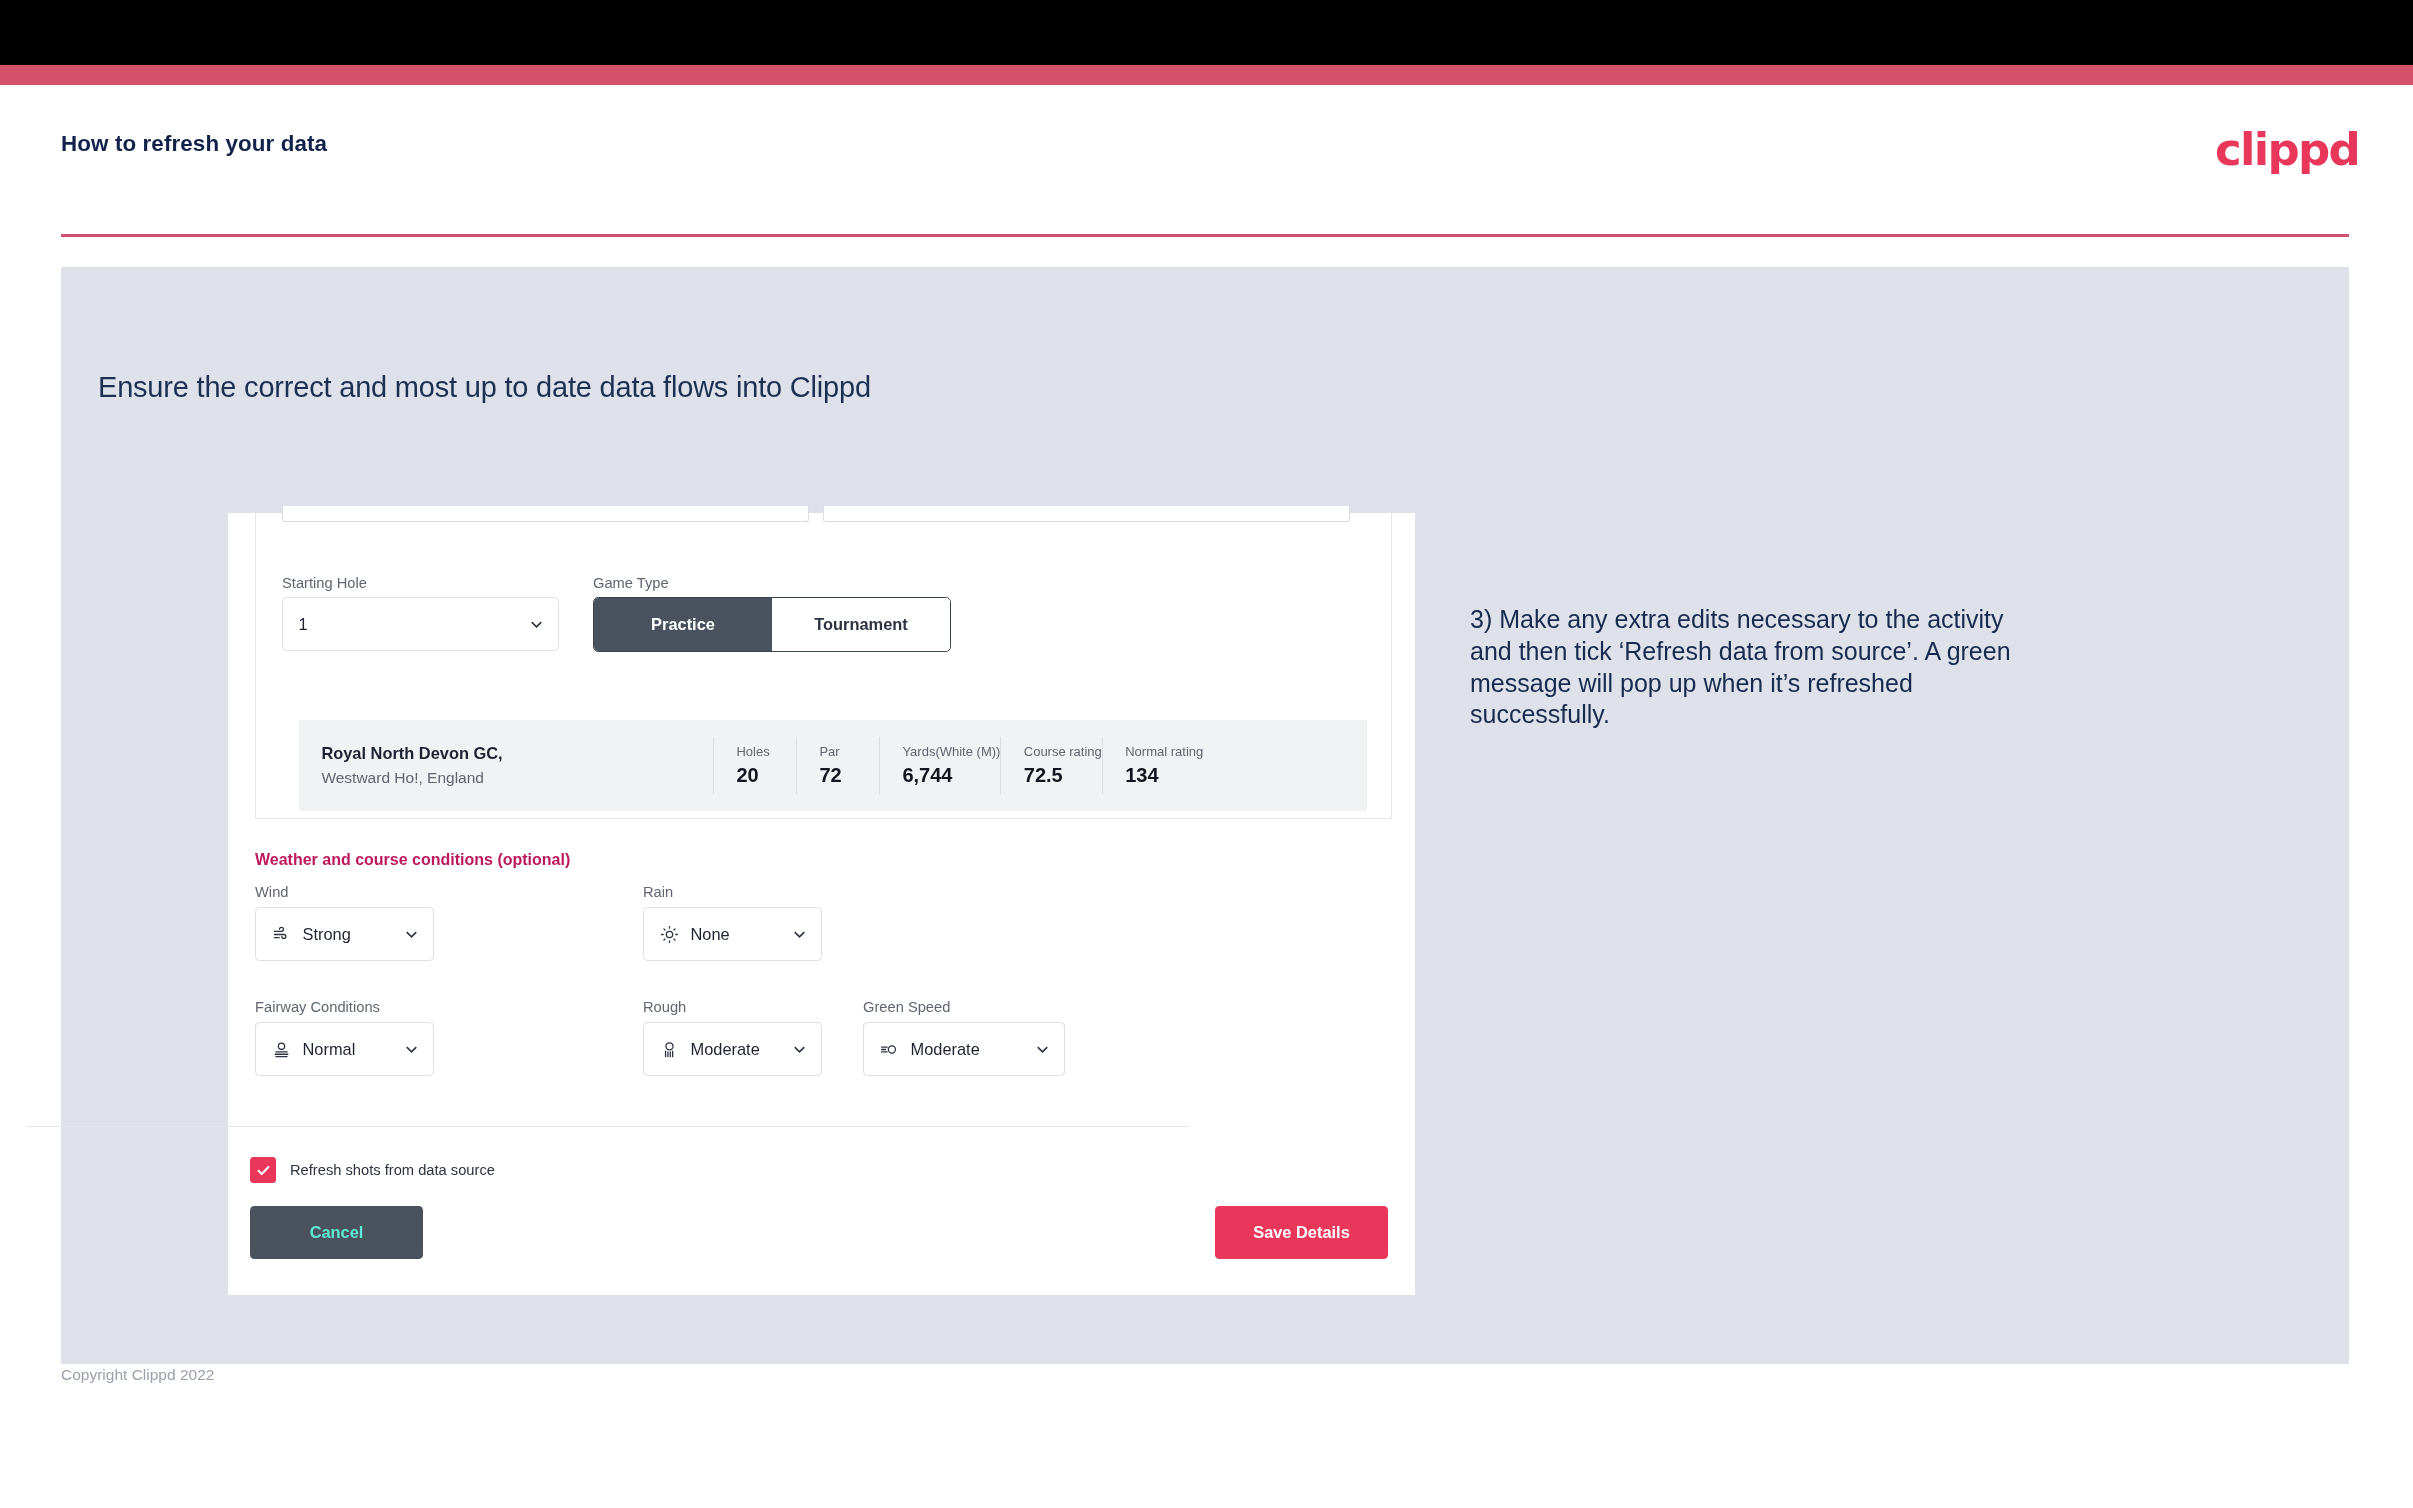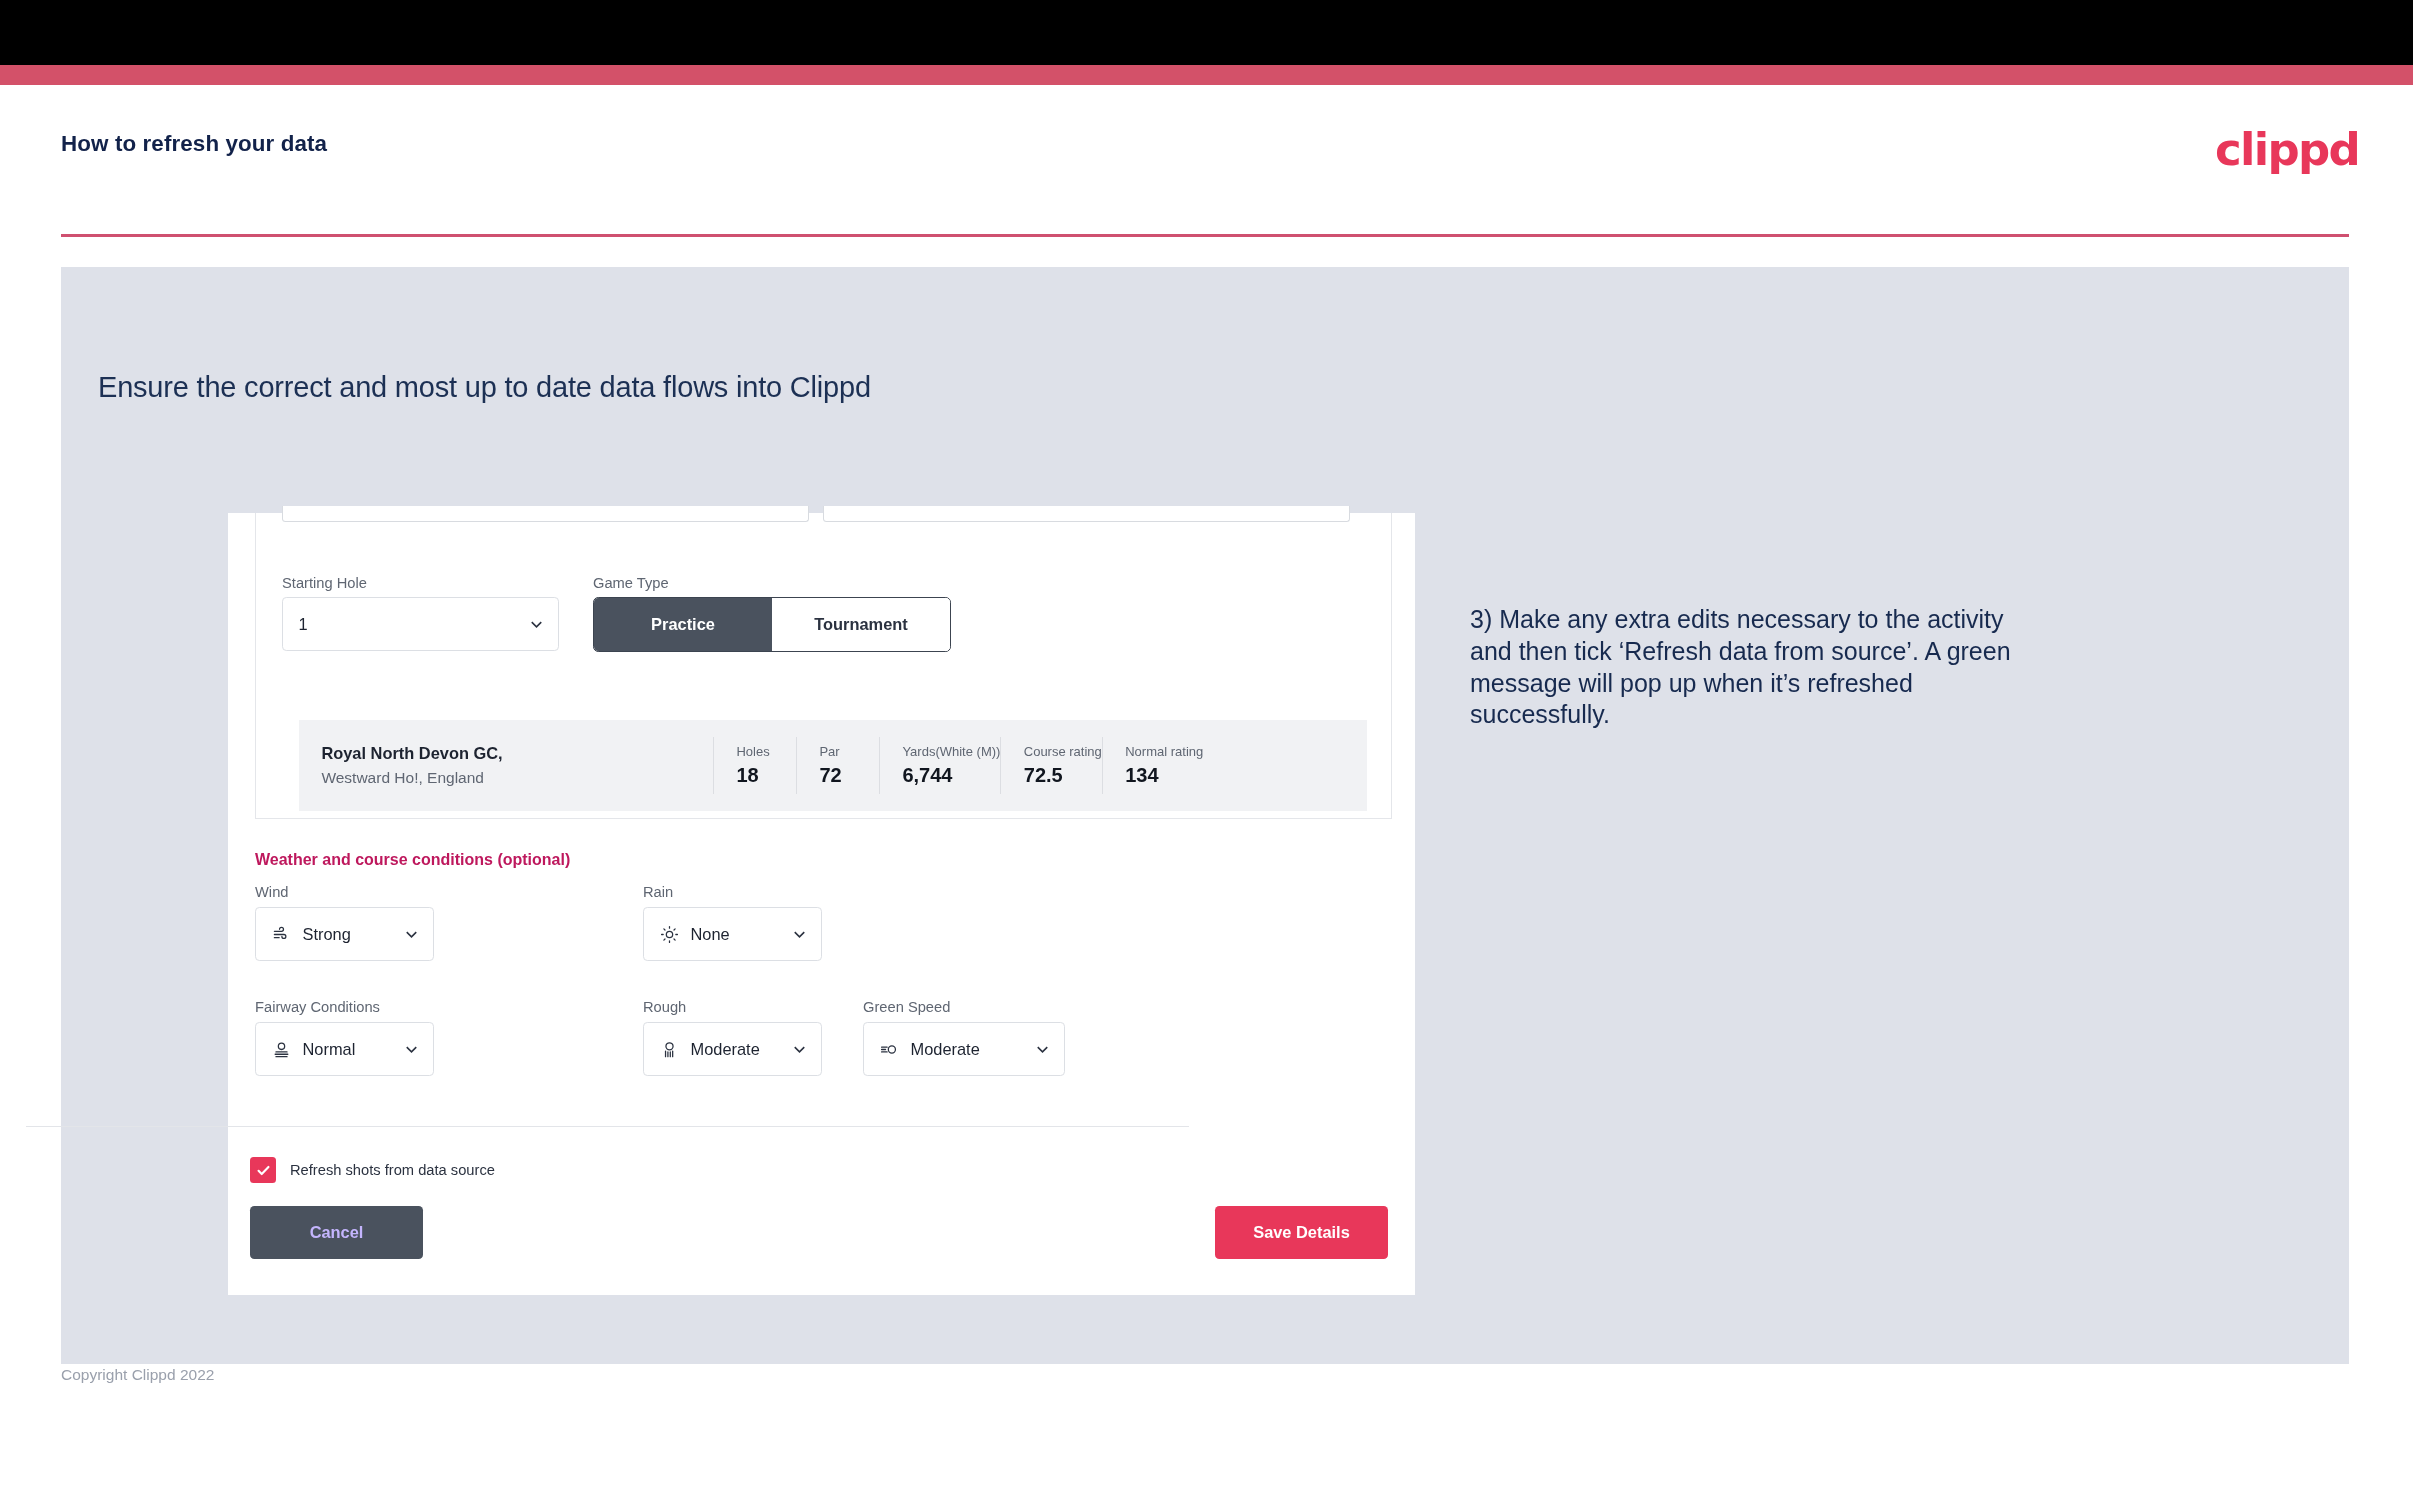--- a/index.html
+++ b/index.html
@@ -127,21 +127,21 @@
     display:flex; align-items:center; justify-content:center;
   }
   .cb-label { margin-left:14px; font-size:14.7px; color:#2b3240; }
 
   
   .btn {
     position:absolute; height:53px; border:none; border-radius:4.3px;
     font-size:16.4px; font-weight:700; cursor:pointer;
     display:flex; align-items:center; justify-content:center;
   }
-  .btn-cancel { left:250px; top:1206px; width:173px; background:#4a525e; color:#c4b5fd; }
+  .btn-cancel { left:250px; top:1206px; width:173px; background:#4a525e; color:#5eead4; }
   .btn-save   { left:1215px; top:1206px; width:173px; background:#e8375a; color:#fff; }
 
   
   .instr {
     position:absolute; left:1470px; top:604px; width:552px;
     font-size:25px; line-height:1.27; color:#172a4f; font-weight:400;
   }
 
   
   .footer {
@@ -185,21 +185,21 @@
         <div class="toggle-btn off">Tournament</div>
       </div>
 
       <div class="course-card">
         <div class="course-name-wrap">
           <div class="course-name">Royal North Devon GC,</div>
           <div class="course-loc">Westward Ho!, England</div>
         </div>
         <div class="stat">
           <span class="stat-label">Holes</span>
-          <span class="stat-value">18</span>
+          <span class="stat-value">20</span>
         </div>
         <div class="stat">
           <span class="stat-label">Par</span>
           <span class="stat-value">72</span>
         </div>
         <div class="stat">
           <span class="stat-label">Yards(White (M))</span>
           <span class="stat-value">6,744</span>
         </div>
         <div class="stat">

